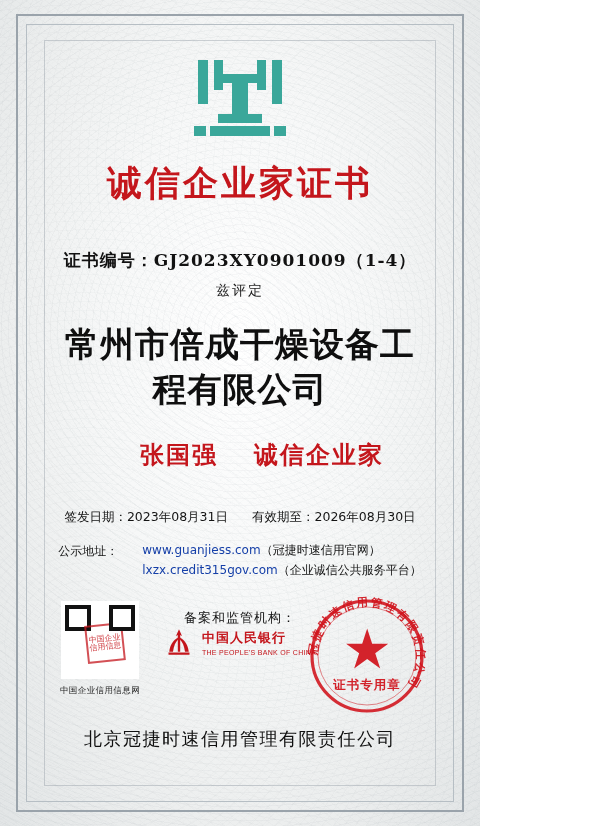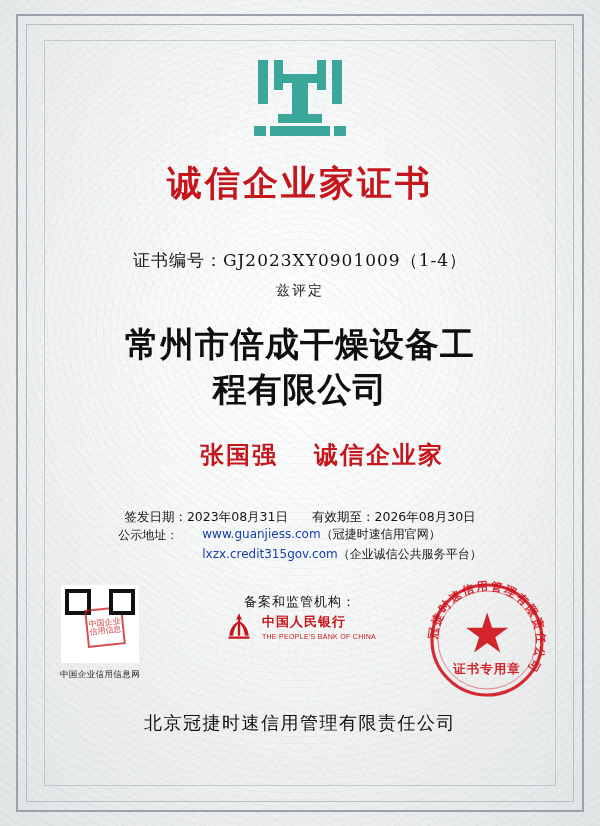--- a/index.html
+++ b/index.html
@@ -9,21 +9,21 @@
   }
   body {
     width: 600px;
     height: 826px;
     font-family: "Liberation Sans", sans-serif;
     -webkit-font-smoothing: antialiased;
   }
 
   .certificate {
     position: relative;
-    width: 600px;
+    width: 480px;
     height: 826px;
     box-sizing: border-box;
     background:
       radial-gradient(ellipse at 50% 42%, #ffffff 0%, #f7f8f8 38%, #eceeee 72%, #e2e5e6 100%);
     overflow: hidden;
   }
 
   
   .texture {
     position: absolute;
@@ -94,21 +94,21 @@
     font-weight: bold;
     color: #1b1b1b;
     letter-spacing: 0.5px;
     text-align: center;
   }
 
   .cert-no {
     margin-top: 46px;
     font-family: "DejaVu Serif", "Liberation Serif", serif;
     font-size: 17px;
-    font-weight: normal;
+    font-weight: bold;
     color: #121212;
     letter-spacing: 1px;
     text-align: right;
   }
 
   .awarded-label {
     margin-top: 10px;
     font-family: "DejaVu Sans", "Liberation Sans", sans-serif;
     font-size: 14px;
     color: #1d1d1d;
@@ -149,21 +149,21 @@
     display: flex;
     justify-content: center;
     gap: 24px;
     font-family: "DejaVu Sans", "Liberation Sans", sans-serif;
     font-size: 12.5px;
     color: #141414;
   }
 
   
   .urls {
-    margin-top: 0;
+    margin-top: 16px;
     display: flex;
     align-items: flex-start;
     gap: 24px;
     font-family: "DejaVu Sans", "Liberation Sans", sans-serif;
     font-size: 12px;
     color: #141414;
     width: 100%;
     justify-content: center;
   }
   .urls-label {

